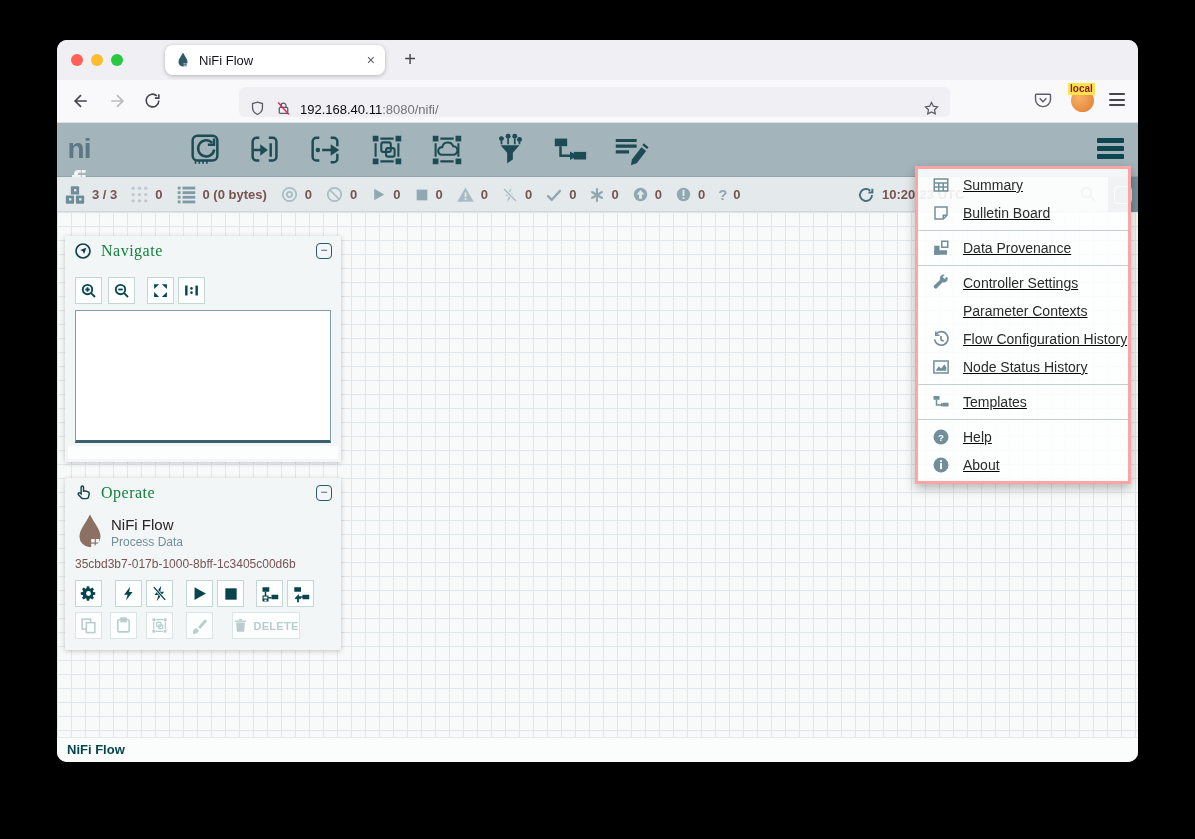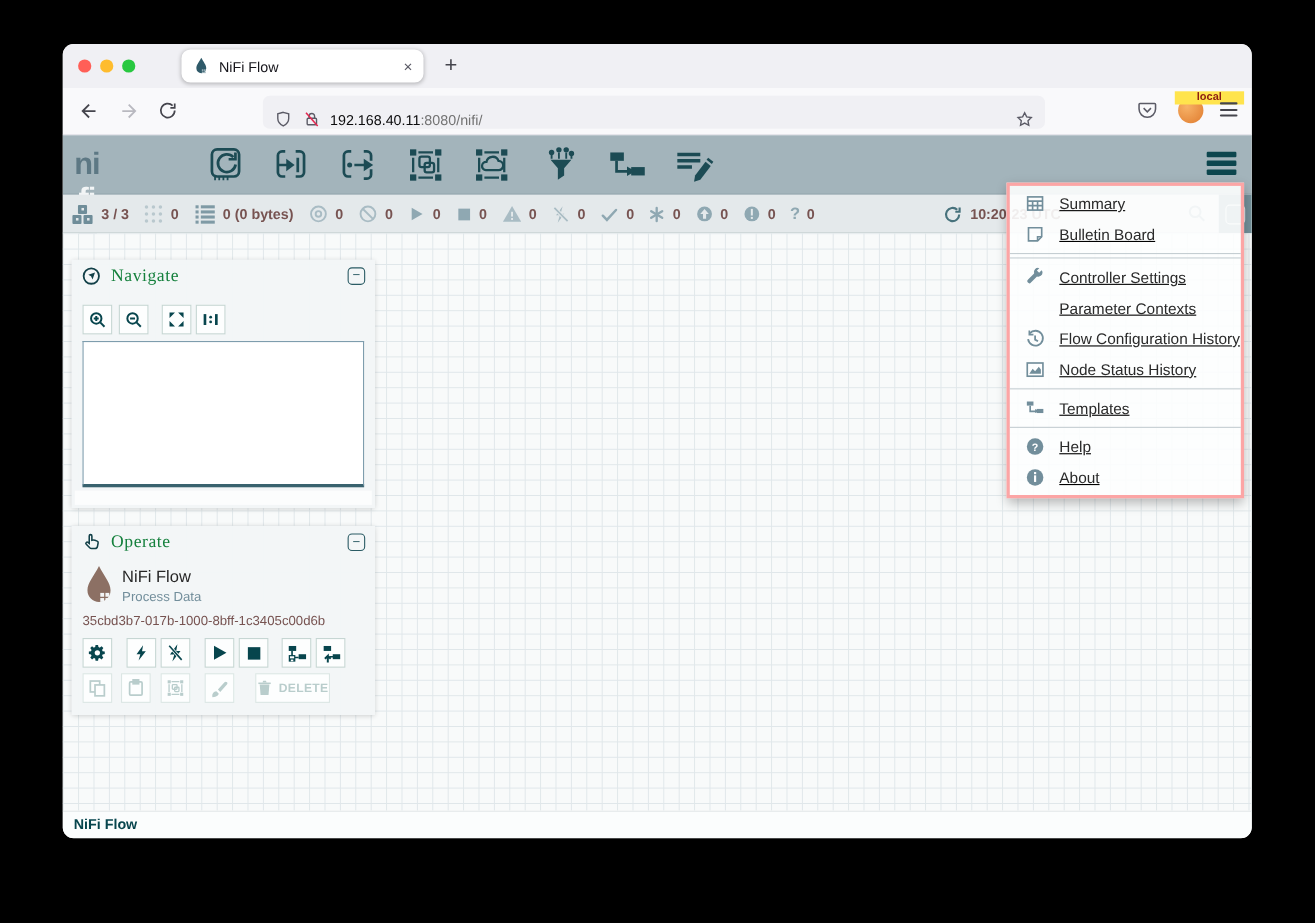--- a/index.html
+++ b/index.html
@@ -16,21 +16,21 @@
   .newtab { position:absolute; left:340px; top:8px; font-size:20px; color:#45454d; width:26px; text-align:center; }
   .navbar { position:absolute; left:0; top:40px; width:100%; height:43px; background:#f9f9fb; border-bottom:1px solid #e0e0e6; }
   .nav-ic { position:absolute; top:11px; width:20px; height:20px; color:#45454d; }
   .nav-ic.dis { color:#b9b9c0; }
   .urlbar { position:absolute; left:182px; top:7px; width:711px; height:30px; background:#f0f0f4; border-radius:6px; display:flex; align-items:flex-end; padding:0 10px; }
   .url-text { font-size:13px; margin-left:8px; color:#0c0c0d; }
   .url-text .path { color:#737373; }
   .urlbar .star { margin-left:auto; color:#5b5b66; }
   .pocket { position:absolute; left:976px; top:10px; color:#5b5b66; }
   .avatar { position:absolute; left:1014px; top:9px; width:23px; height:23px; border-radius:50%; background:radial-gradient(circle at 35% 35%, #f7b267, #e07b2e); }
-  .avatar-badge { position:absolute; left:1011px; top:3px; background:#ffe44d; color:#8c1d12; font-size:10px; font-weight:bold; padding:0 20px; line-height:12px; }
+  .avatar-badge { position:absolute; left:1011px; top:3px; background:#ffe44d; color:#8c1d12; font-size:10px; font-weight:bold; padding:0 2px; line-height:12px; }
   .bhamburger { position:absolute; left:1052px; top:13px; width:16px; }
   .bhamburger div { height:2px; background:#45454d; margin-bottom:3.5px; border-radius:1px; }
 
   
   .nifi-header { position:absolute; left:0; top:83px; width:100%; height:54px; background:#a3b4bb; border-bottom:1px solid #8fa3ab; color:#1c4b54; }
   .logo { position:absolute; left:8px; top:10px; font-size:28px; font-weight:bold; letter-spacing:-1px; display:flex; align-items:center;flex-direction:column; }
   .logo .ni { color:#5d7884; } .logo .fi { color:#f2f5f6; }
   .tool-ic { position:absolute; top:8px; width:38px; height:38px; color:#1c4b54; }
   .nf-hamburger { position:absolute; right:14px; top:15px; width:27px; cursor:pointer; }
   .nf-hamburger div { height:5px; background:#0d464e; margin-bottom:3px; border-radius:1px; }
@@ -619,20 +619,30 @@
     <div class="menu-item">
       <span class="mi-icon">
           <svg width="18" height="18" viewBox="0 0 24 24" fill="none" stroke="currentColor" stroke-width="2">
             <path d="M4 4h16v11l-5 5H4z"></path>
             <path d="M15 20v-5h5"></path>
           </svg>
         </span>
       <span class="mi-label">Bulletin Board</span>
       </div>
     <div class="menu-divider"></div>
+    <div class="menu-item">
+      <span class="mi-icon">
+          <svg width="18" height="18" viewBox="0 0 24 24" fill="currentColor">
+            <rect x="3" y="9" width="7" height="12"></rect>
+            <rect x="3" y="15" width="17" height="6"></rect>
+            <rect x="13" y="3" width="8" height="8" fill="none" stroke="currentColor" stroke-width="2"></rect>
+          </svg>
+        </span>
+      <span class="mi-label">Data Provenance</span>
+      </div>
     <div class="menu-divider"></div>
     <div class="menu-item">
       <span class="mi-icon">
           <svg width="18" height="18" viewBox="0 0 24 24" fill="currentColor">
             <path d="M21 6.3a5 5 0 0 1-6.7 4.7L7 18.3A2.5 2.5 0 1 1 3.5 14.8l7.3-7.3A5 5 0 0 1 17.1 1l-2.9 2.9 2.7 2.7L19.8 3.7c.8.7 1.2 1.6 1.2 2.6z"></path>
           </svg>
         </span>
       <span class="mi-label">Controller Settings</span>
       </div>
     <div class="menu-item">

